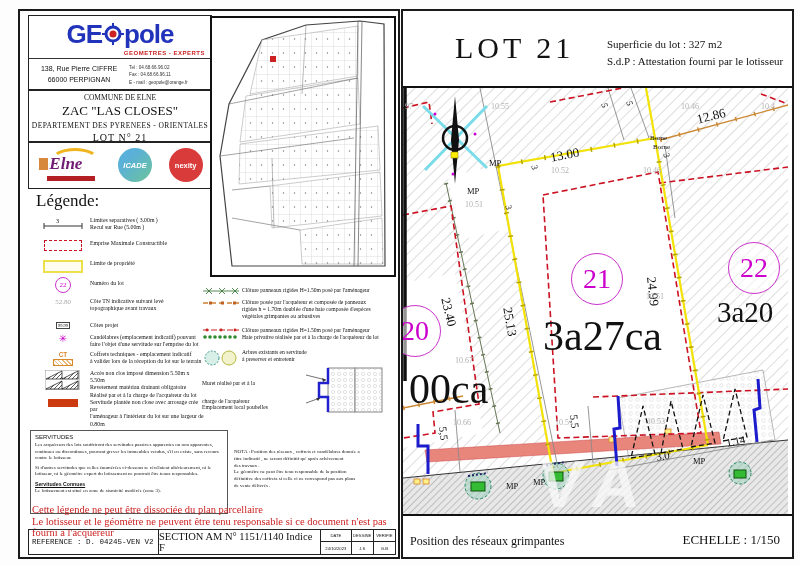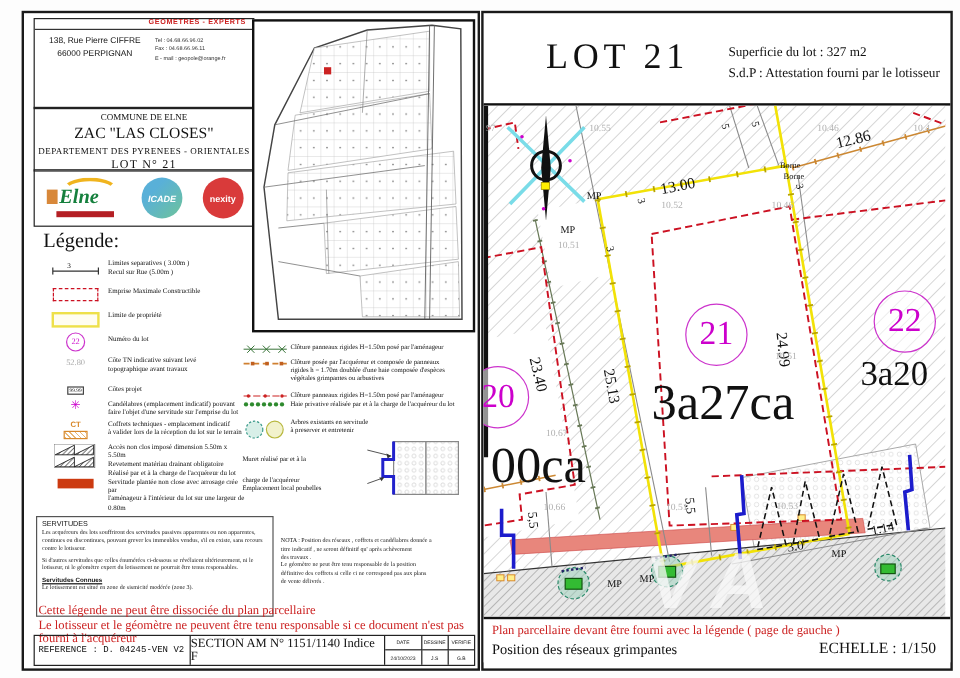--- a/index.html
+++ b/index.html
@@ -23,21 +23,21 @@
   .tb1{font-size:7.5px;margin-top:3px;}
   .tb2{font-size:13px;margin-top:1px;}
   .tb3{font-size:7.5px;letter-spacing:.4px;margin-top:2px;}
   .tb4{font-size:10px;margin-top:2px;letter-spacing:1px;}
   #logos-box{left:8px;top:130px;width:182px;height:46px;border:1.5px solid #222;
              display:flex;align-items:center;justify-content:space-around;}
   #elne-logo{position:relative;width:64px;height:38px;}
   #elne-arc{position:absolute;left:14px;top:2px;width:42px;height:18px;border:3px solid transparent;
             border-top:3px solid #f0b41e;border-radius:50%;}
   #elne-word{position:absolute;left:12px;top:8px;font-family:"Liberation Serif",serif;
-             font-style:italic;font-weight:bold;font-size:17px;color:#15803d;}
+             font-style:italic;font-weight:bold;font-size:17px;color:#701a75;}
   #elne-bld{position:absolute;left:2px;top:12px;width:9px;height:12px;background:#d8883a;}
   #elne-bar{position:absolute;left:10px;top:30px;width:48px;height:5px;background:#b41f24;}
   .circle-logo{width:34px;height:34px;border-radius:50%;display:flex;align-items:center;justify-content:center;
                color:#fff;font-weight:bold;}
   #icade-logo{background:linear-gradient(135deg,#59b0d8 30%,#6ec39a);font-size:7.5px;font-style:italic;}
   #nexity-logo{background:#d93a3a;font-size:7.5px;}
 
   
   #inset-map{left:190px;top:5px;width:182px;height:257px;border:2px solid #111;background:#fff;}
 
@@ -108,20 +108,32 @@
   #rf-red{position:absolute;left:7px;top:4px;color:#cc2222;font-family:"Liberation Serif",serif;font-size:10.5px;}
   #rf-black{position:absolute;left:7px;top:18px;font-family:"Liberation Serif",serif;font-size:12px;}
   #rf-scale{position:absolute;right:12px;top:16px;font-family:"Liberation Serif",serif;font-size:13px;}
 </style>
 </head>
 <body>
 
 <div class="page" id="left-page">
 
   <div class="abs" id="header-box">
+    <div id="logo-row">
+      <span class="logo-txt">GE</span>
+      <svg width="22" height="22" viewBox="0 0 22 22">
+        <rect x="10" y="0" width="2" height="4" fill="#2233bb"></rect>
+          <rect x="10" y="18" width="2" height="4" fill="#2233bb"></rect>
+        <rect x="0" y="10" width="4" height="2" fill="#2233bb"></rect>
+          <rect x="18" y="10" width="4" height="2" fill="#2233bb"></rect>
+        <circle cx="11" cy="11" r="7" fill="none" stroke="#2233bb" stroke-width="3"></circle>
+        <circle cx="11" cy="11" r="3.5" fill="#cc2222"></circle>
+      </svg>
+      <span class="logo-txt">pole</span>
+    </div>
     <div id="tagline">GEOMETRES - EXPERTS</div>
     <div id="addr-row">
       <div id="addr-left">
         <div>138, Rue Pierre CIFFRE</div>
         <div>66000  PERPIGNAN</div>
       </div>
       <div id="addr-right">
         <div>Tel : 04.68.66.96.02</div>
         <div>Fax : 04.68.66.96.11</div>
         <div>E - mail : geopole@orange.fr</div>
@@ -538,17 +550,16 @@
         <span class="plan-label mp" style="left: 103px; top: 393px;">MP</span>
         <span class="plan-label mp" style="left: 130px; top: 389px;">MP</span>
         <span class="plan-label mp" style="left: 290px; top: 368px;">MP</span>
         <span class="plan-label borne" style="left: 247px; top: 46px;">Borne</span>
         <span class="plan-label borne" style="left: 250px; top: 55px;">Borne</span>
         <span class="plan-label watermark" style="left: 140px; top: 358px;">VA</span>
       </div>
   </div>
 
   <div class="abs" id="rfooter">
-    <div id="rf-red">Plan parcellaire devant être fourni avec la légende ( page de gauche )</div>
     <div id="rf-black">Position des réseaux grimpantes</div>
     <div id="rf-scale">ECHELLE : 1/150</div>
   </div>
 </div>
 
 </body></html>

